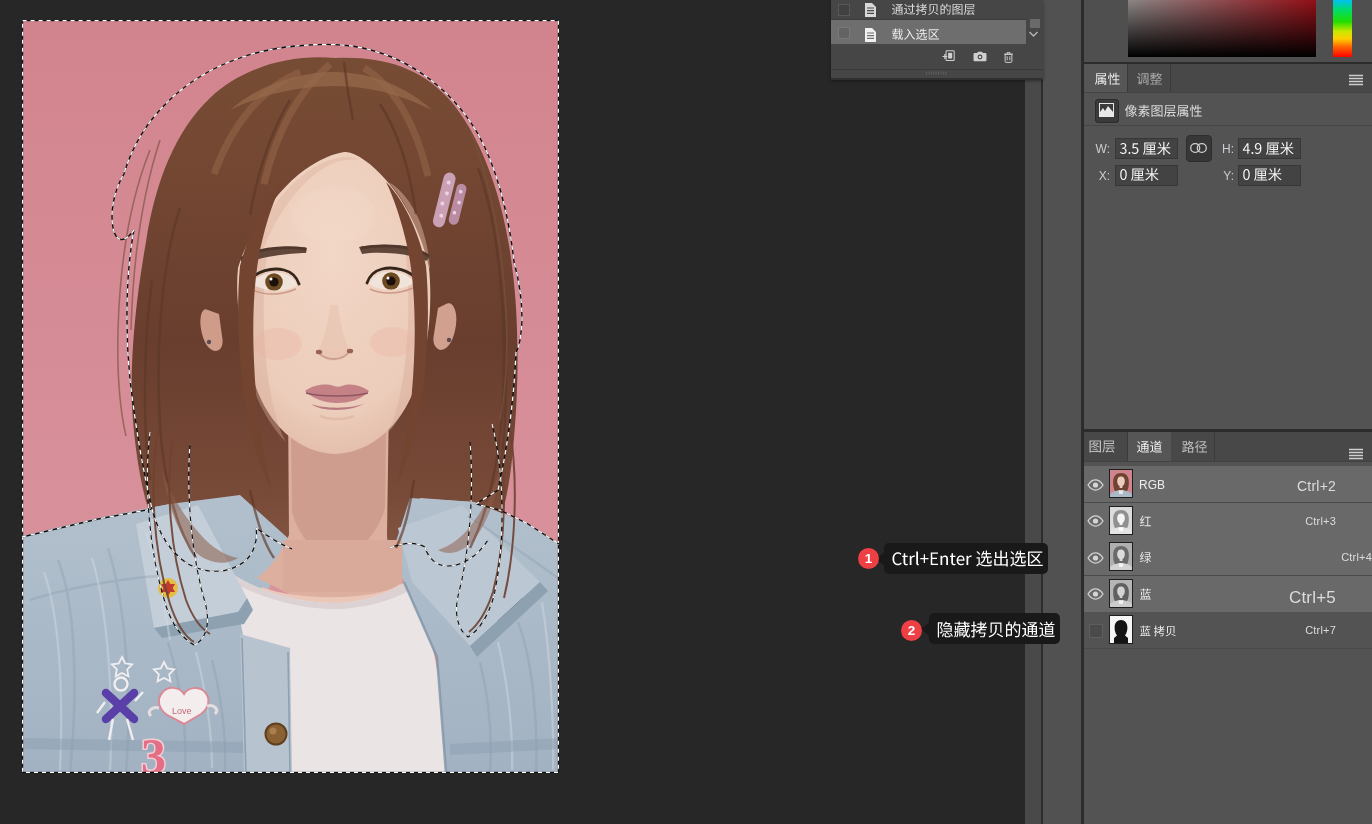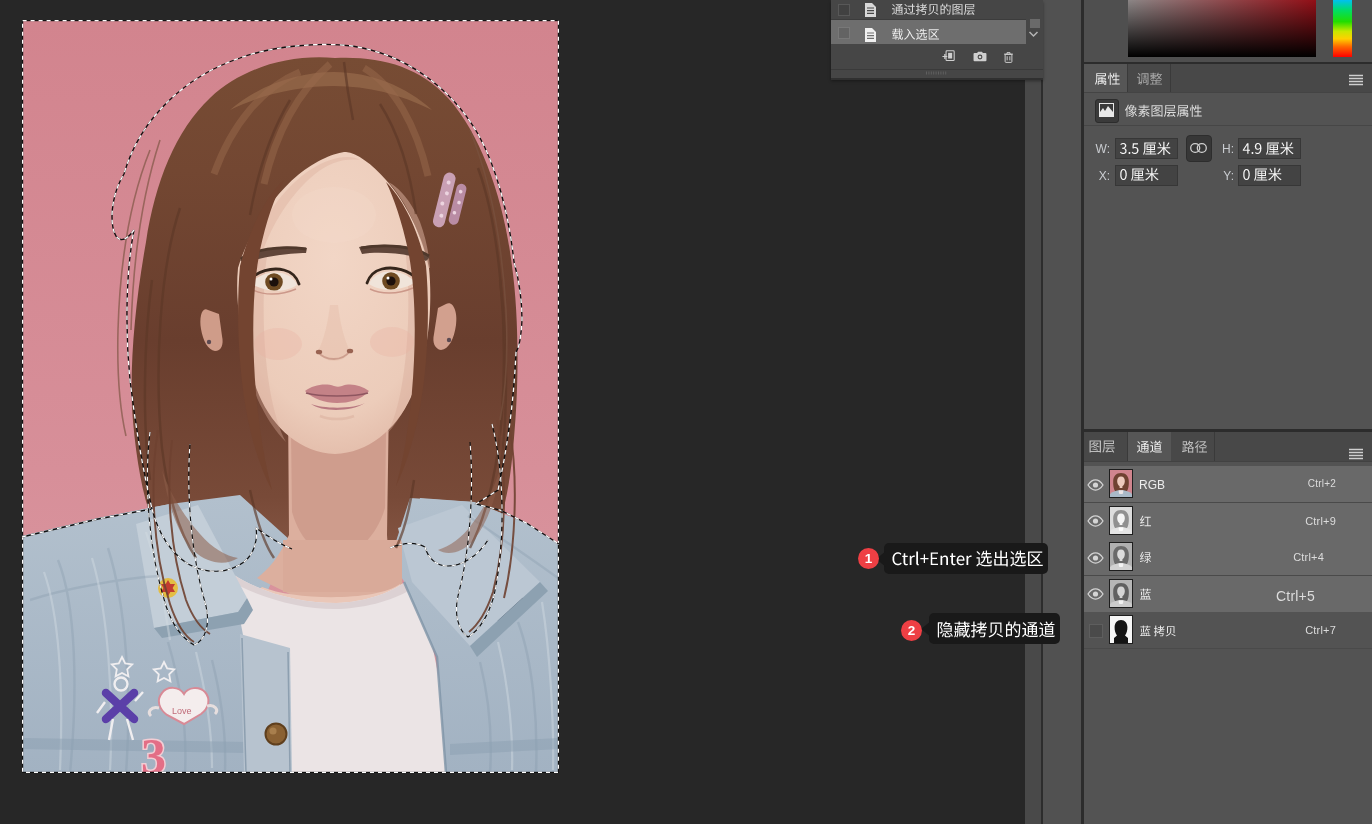--- a/index.html
+++ b/index.html
@@ -111,76 +111,76 @@
       <rect x="0" y="0" width="24" height="29" fill="#1e1e1e"></rect>
       <g transform="translate(1 1)">
         <rect width="22" height="27" fill="#d0858e"></rect>
         <path d="M11 3 C6 3 3.4 6.5 3.2 11 C3 15 3.6 19 5 21 L8.5 22.5 L13.5 22.5 L17 21 C18.4 19 19 15 18.8 11 C18.6 6.5 16 3 11 3 Z" fill="#6f4231"></path>
         <path d="M11 6.5 C8.4 6.5 7.2 8.6 7.2 11 C7.2 13.8 8.6 16.4 11 16.5 C13.4 16.4 14.8 13.8 14.8 11 C14.8 8.6 13.6 6.5 11 6.5 Z" fill="#eccabd"></path>
         <path d="M9.6 15.5 L9.6 18 L12.4 18 L12.4 15.5 Z" fill="#eccabd"></path>
         <path d="M0 27 L0 24 C3 21.5 7 20.3 9 20.3 L13 20.3 C15 20.3 19 21.5 22 24 L22 27 Z" fill="#a9b9c8"></path>
         <path d="M8.6 20.3 L13.4 20.3 L13 23.5 C12 24.2 10 24.2 9 23.5 Z" fill="#ece5e6"></path>
       </g>
     </svg>
-<div class="abs" style="left:1276px;top:478px;width:60px;text-align:right;color:#dcdcdc;font-size:10px;letter-spacing:0.2px">Ctrl+2</div>
+<div class="abs" style="left:1276px;top:478px;width:60px;text-align:right;color:#dcdcdc;font-size:14px;letter-spacing:0.2px">Ctrl+2</div>
 <div class="abs" style="left:1139px;top:477.5px;color:#ececec;font-size:12px">RGB</div>
 <div class="abs" style="left:1084px;top:502.5px;width:288px;height:36px;background:#696969"></div>
 <div class="abs" style="left:1084px;top:538.5px;width:288px;height:1px;background:#4a4a4a"></div>
 <svg class="abs" style="left:1087px;top:515px" width="17" height="12" viewBox="0 0 17 12">
       <path d="M1 6 C3.5 2.2 6 0.9 8.5 0.9 C11 0.9 13.5 2.2 16 6 C13.5 9.8 11 11.1 8.5 11.1 C6 11.1 3.5 9.8 1 6 Z" fill="none" stroke="#d4d4d4" stroke-width="1.3"></path>
       <circle cx="8.5" cy="6" r="2.6" fill="#d4d4d4"></circle>
     </svg>
 <svg class="abs" style="left:1109px;top:505.5px" width="24" height="29" viewBox="0 0 24 29">
       <rect x="0" y="0" width="24" height="29" fill="#1e1e1e"></rect>
       <g transform="translate(1 1)">
         <rect width="22" height="27" fill="#dcdcdc"></rect>
         <path d="M11 3 C6 3 3.4 6.5 3.2 11 C3 15 3.6 19 5 21 L8.5 22.5 L13.5 22.5 L17 21 C18.4 19 19 15 18.8 11 C18.6 6.5 16 3 11 3 Z" fill="#909090"></path>
         <path d="M11 6.5 C8.4 6.5 7.2 8.6 7.2 11 C7.2 13.8 8.6 16.4 11 16.5 C13.4 16.4 14.8 13.8 14.8 11 C14.8 8.6 13.6 6.5 11 6.5 Z" fill="#f4f4f4"></path>
         <path d="M9.6 15.5 L9.6 18 L12.4 18 L12.4 15.5 Z" fill="#f4f4f4"></path>
         <path d="M0 27 L0 24 C3 21.5 7 20.3 9 20.3 L13 20.3 C15 20.3 19 21.5 22 24 L22 27 Z" fill="#e4e4e4"></path>
         <path d="M8.6 20.3 L13.4 20.3 L13 23.5 C12 24.2 10 24.2 9 23.5 Z" fill="#fbfbfb"></path>
       </g>
     </svg>
-<div class="abs" style="left:1276px;top:514.5px;width:60px;text-align:right;color:#dcdcdc;font-size:11px;letter-spacing:0.2px">Ctrl+9</div>
+<div class="abs" style="left:1276px;top:514.5px;width:60px;text-align:right;color:#dcdcdc;font-size:11px;letter-spacing:0.2px">Ctrl+3</div>
 <div class="abs" style="left:1084px;top:539px;width:288px;height:36px;background:#696969"></div>
 <div class="abs" style="left:1084px;top:575px;width:288px;height:1px;background:#4a4a4a"></div>
 <svg class="abs" style="left:1087px;top:551.5px" width="17" height="12" viewBox="0 0 17 12">
       <path d="M1 6 C3.5 2.2 6 0.9 8.5 0.9 C11 0.9 13.5 2.2 16 6 C13.5 9.8 11 11.1 8.5 11.1 C6 11.1 3.5 9.8 1 6 Z" fill="none" stroke="#d4d4d4" stroke-width="1.3"></path>
       <circle cx="8.5" cy="6" r="2.6" fill="#d4d4d4"></circle>
     </svg>
 <svg class="abs" style="left:1109px;top:542px" width="24" height="29" viewBox="0 0 24 29">
       <rect x="0" y="0" width="24" height="29" fill="#1e1e1e"></rect>
       <g transform="translate(1 1)">
         <rect width="22" height="27" fill="#b0b0b0"></rect>
         <path d="M11 3 C6 3 3.4 6.5 3.2 11 C3 15 3.6 19 5 21 L8.5 22.5 L13.5 22.5 L17 21 C18.4 19 19 15 18.8 11 C18.6 6.5 16 3 11 3 Z" fill="#6a6a6a"></path>
         <path d="M11 6.5 C8.4 6.5 7.2 8.6 7.2 11 C7.2 13.8 8.6 16.4 11 16.5 C13.4 16.4 14.8 13.8 14.8 11 C14.8 8.6 13.6 6.5 11 6.5 Z" fill="#dcdcdc"></path>
         <path d="M9.6 15.5 L9.6 18 L12.4 18 L12.4 15.5 Z" fill="#dcdcdc"></path>
         <path d="M0 27 L0 24 C3 21.5 7 20.3 9 20.3 L13 20.3 C15 20.3 19 21.5 22 24 L22 27 Z" fill="#d2d2d2"></path>
         <path d="M8.6 20.3 L13.4 20.3 L13 23.5 C12 24.2 10 24.2 9 23.5 Z" fill="#f4f4f4"></path>
       </g>
     </svg>
-<div class="abs" style="left:1264px;top:551px;width:60px;text-align:right;color:#dcdcdc;font-size:11px;letter-spacing:0.2px">Ctrl+4</div>
+<div class="abs" style="left:1312px;top:551px;width:60px;text-align:right;color:#dcdcdc;font-size:11px;letter-spacing:0.2px">Ctrl+4</div>
 <div class="abs" style="left:1084px;top:575.5px;width:288px;height:36px;background:#696969"></div>
 <div class="abs" style="left:1084px;top:611.5px;width:288px;height:1px;background:#4a4a4a"></div>
 <svg class="abs" style="left:1087px;top:588px" width="17" height="12" viewBox="0 0 17 12">
       <path d="M1 6 C3.5 2.2 6 0.9 8.5 0.9 C11 0.9 13.5 2.2 16 6 C13.5 9.8 11 11.1 8.5 11.1 C6 11.1 3.5 9.8 1 6 Z" fill="none" stroke="#d4d4d4" stroke-width="1.3"></path>
       <circle cx="8.5" cy="6" r="2.6" fill="#d4d4d4"></circle>
     </svg>
 <svg class="abs" style="left:1109px;top:578.5px" width="24" height="29" viewBox="0 0 24 29">
       <rect x="0" y="0" width="24" height="29" fill="#1e1e1e"></rect>
       <g transform="translate(1 1)">
         <rect width="22" height="27" fill="#b6b6b6"></rect>
         <path d="M11 3 C6 3 3.4 6.5 3.2 11 C3 15 3.6 19 5 21 L8.5 22.5 L13.5 22.5 L17 21 C18.4 19 19 15 18.8 11 C18.6 6.5 16 3 11 3 Z" fill="#606060"></path>
         <path d="M11 6.5 C8.4 6.5 7.2 8.6 7.2 11 C7.2 13.8 8.6 16.4 11 16.5 C13.4 16.4 14.8 13.8 14.8 11 C14.8 8.6 13.6 6.5 11 6.5 Z" fill="#d4d4d4"></path>
         <path d="M9.6 15.5 L9.6 18 L12.4 18 L12.4 15.5 Z" fill="#d4d4d4"></path>
         <path d="M0 27 L0 24 C3 21.5 7 20.3 9 20.3 L13 20.3 C15 20.3 19 21.5 22 24 L22 27 Z" fill="#cccccc"></path>
         <path d="M8.6 20.3 L13.4 20.3 L13 23.5 C12 24.2 10 24.2 9 23.5 Z" fill="#f2f2f2"></path>
       </g>
     </svg>
-<div class="abs" style="left:1276px;top:587.5px;width:60px;color:#dcdcdc;font-size:14px;letter-spacing:0.2px">Ctrl+5</div>
+<div class="abs" style="left:1276px;top:587.5px;width:60px;text-align:right;color:#dcdcdc;font-size:17px;letter-spacing:0.2px">Ctrl+5</div>
 <div class="abs" style="left:1084px;top:612px;width:288px;height:36px;background:#535353"></div>
 <div class="abs" style="left:1084px;top:648px;width:288px;height:1px;background:#4a4a4a"></div>
 <div class="abs" style="left:1089px;top:624px;width:12px;height:12px;background:#4a4a4a;border:1px solid #5e5e5e"></div>
 <svg class="abs" style="left:1109px;top:615px" width="24" height="29" viewBox="0 0 24 29">
       <rect x="0" y="0" width="24" height="29" fill="#1e1e1e"></rect>
       <g transform="translate(1 1)">
         <rect width="22" height="27" fill="#f6f6f6"></rect>
         <path d="M11 4 C7 4 4.8 7 4.6 11 C4.5 14.5 5.4 17.6 7 19.5 L4 22 L4 27 L18 27 L18 22 L15 19.5 C16.6 17.6 17.5 14.5 17.4 11 C17.2 7 15 4 11 4 Z" fill="#141414"></path>
       </g>
     </svg>

